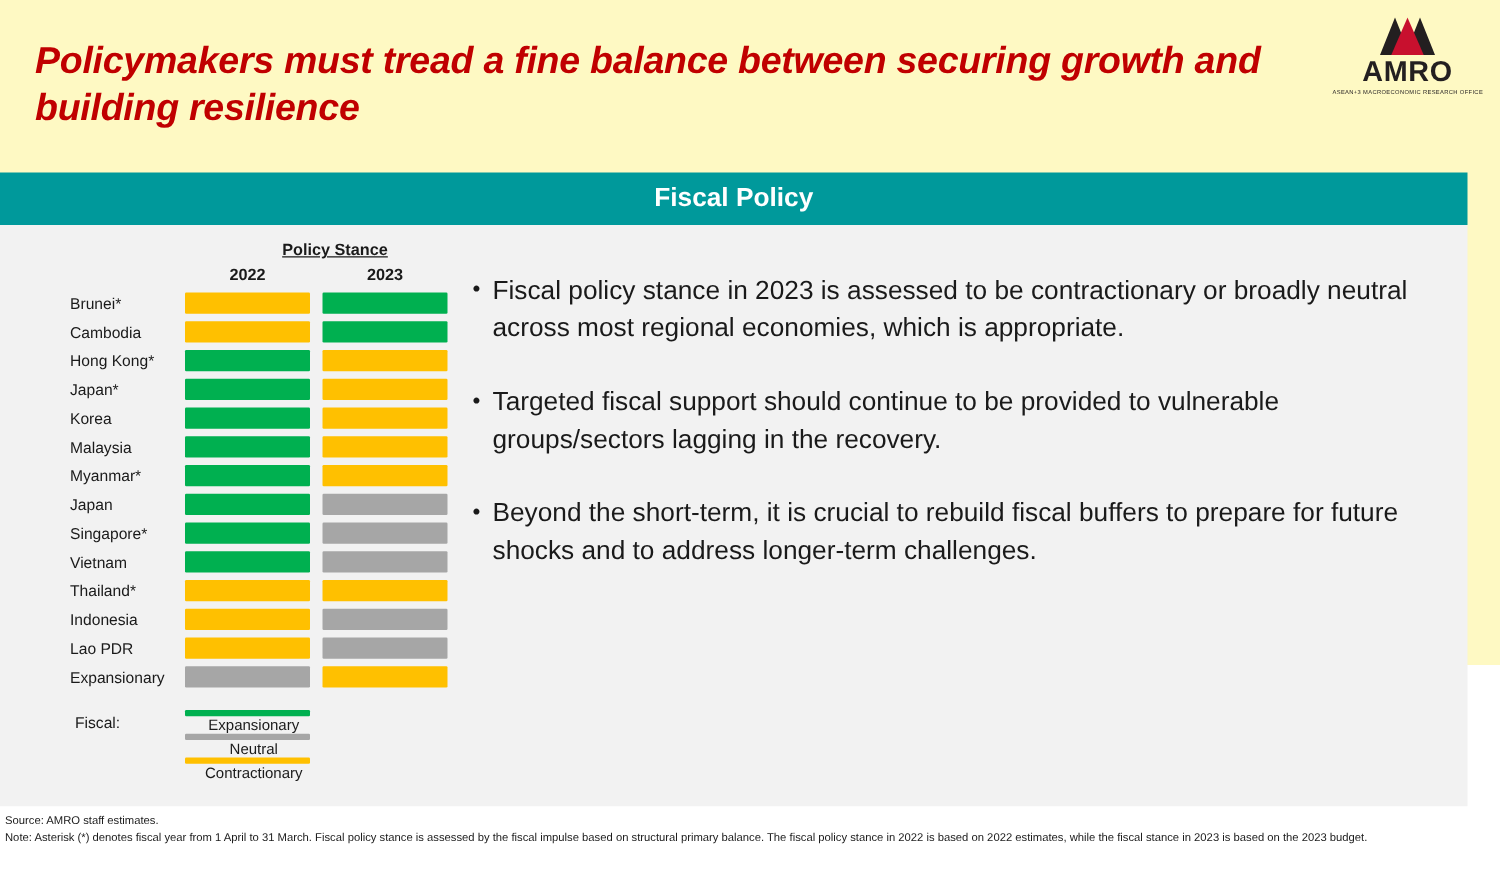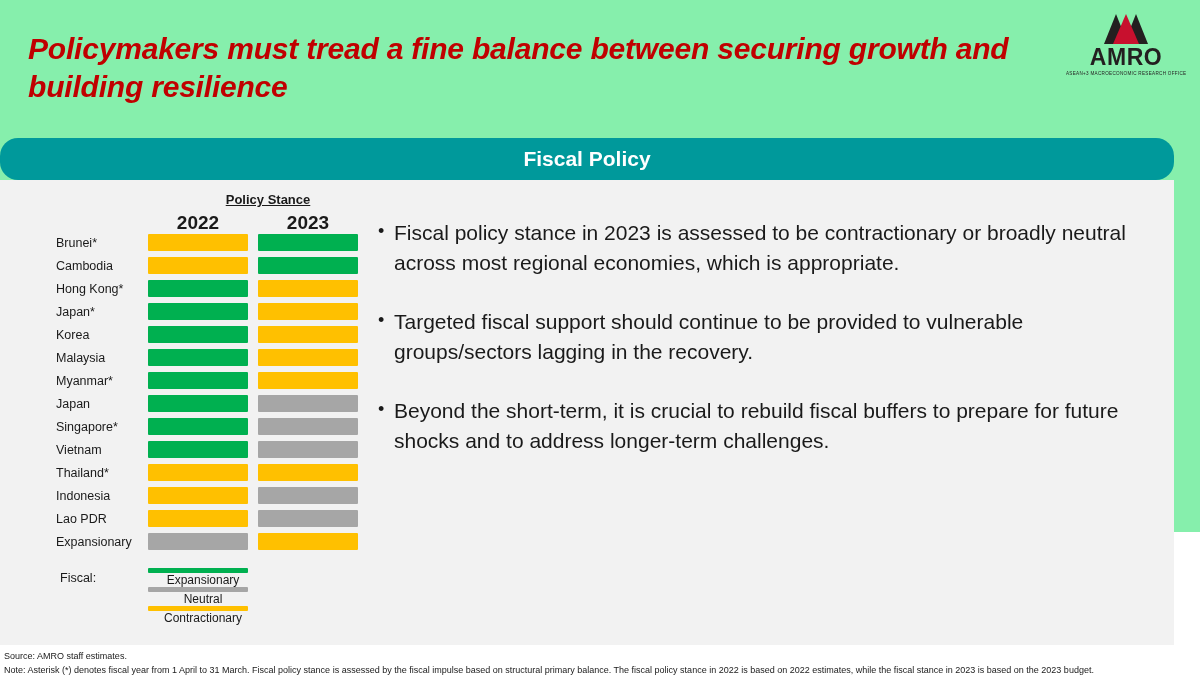--- a/index.html
+++ b/index.html
@@ -6,21 +6,21 @@
   html, body {
     margin: 0; padding: 0;
     width: 1200px; height: 700px;
     background: #ffffff;
     font-family: "Liberation Sans", sans-serif;
     overflow: hidden;
   }
   .slide {
     position: relative;
     width: 1200px; height: 532px;
-    background: #86efac;
+    background: #fef9c3;
     padding-left: 38px;
   }
 
   
   .title {
     position: absolute;
     left: 28px; top: 30px;
     width: 1040px;
     font-size: 30px;
     font-style: italic;
@@ -80,21 +80,20 @@
 
   
   .band {
     position: absolute;
     left: 0; top: 138px;
     width: 1174px; height: 42px;
     background: #00999b;
     display: flex;
     align-items: center;
     justify-content: center;
-    border-radius: 18px;
   }
   .band-title {
     color: #ffffff;
     font-size: 21px;
     font-weight: bold;
   }
 
   
   .panel {
     position: absolute;
@@ -121,21 +120,21 @@
   }
   .yr-row {
     position: absolute;
     left: 108px; top: 26px;
     width: 212px;
     display: flex;
   }
   .yr {
     width: 100px;
     text-align: center;
-    font-size: 19px;
+    font-size: 13px;
     font-weight: bold;
     color: #1a1a1a;
   }
   .yr:first-child { margin-right: 10px; }
 
   .rows {
     position: absolute;
     left: 0; top: 46px;
     width: 320px;
   }

